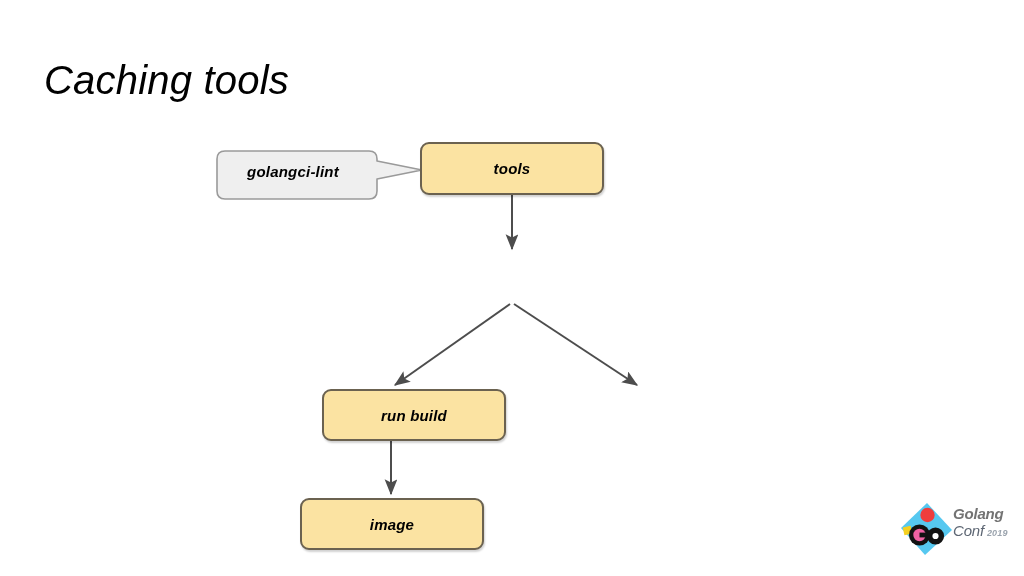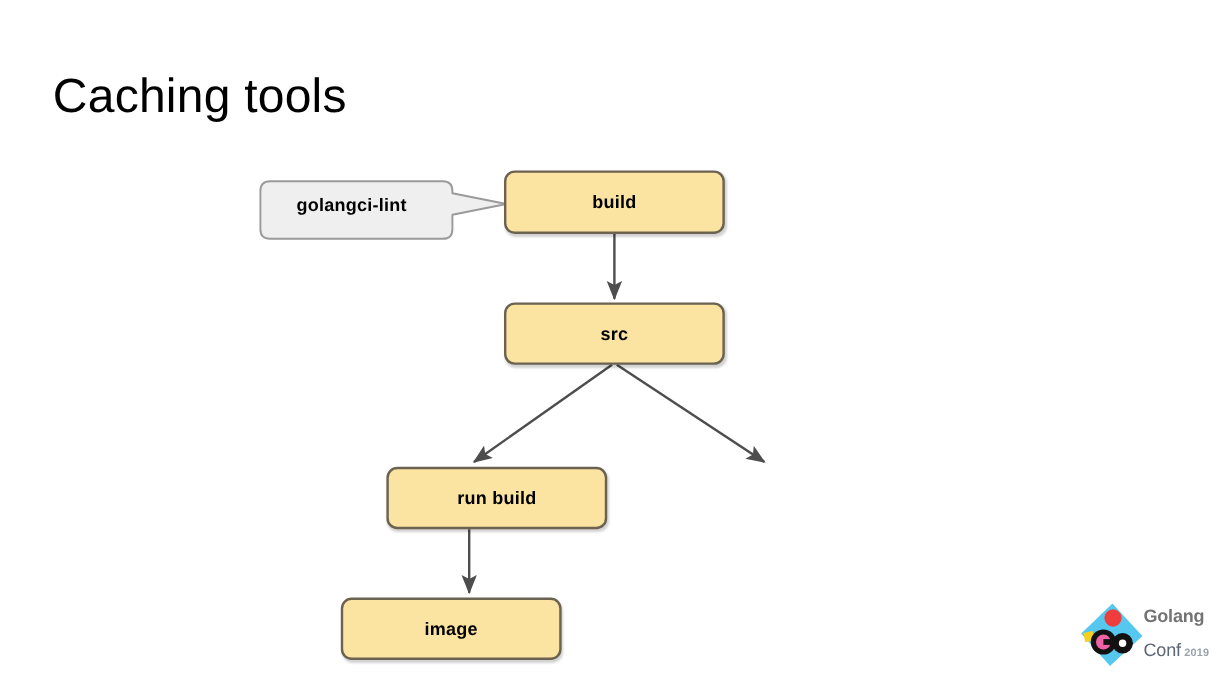--- a/index.html
+++ b/index.html
@@ -10,20 +10,21 @@
   }
   body {
     font-family: "Liberation Sans", sans-serif;
   }
   #slide {
     position: relative;
     width: 1024px;
     height: 576px;
     background: #ffffff;
     overflow: hidden;
+    font-style: italic;
   }
 
   
   #slide-title {
     position: absolute;
     left: 44px;
     top: 58px;
     font-size: 40px;
     font-weight: 400;
     color: #000000;
@@ -66,21 +67,21 @@
     box-shadow: 1px 2px 2px rgba(0,0,0,0.18);
   }
   .node-label {
     pointer-events: none;
   }
 
   #node-tools     { left: 420px; top: 142px; width: 184px; height: 53px; }
   #node-src       { left: 420px; top: 252px; width: 184px; height: 52px; }
   #node-run-build { left: 300px; top: 389px; width: 184px; height: 52px; margin-left: 22px; }
   #node-run-linter{ left: 546px; top: 389px; width: 184px; height: 52px; }
-  #node-image     { left: 284px; top: 498px; width: 184px; height: 52px; }
+  #node-image     { left: 300px; top: 498px; width: 184px; height: 52px; }
 
   
   #callout-golangci-lint {
     position: absolute;
     left: 217px;
     top: 151px;
     width: 163px;
     height: 41px;
   }
   #callout-golangci-lint .callout-label {
@@ -133,21 +134,21 @@
   }
   #logo-golang {
     font-size: 15px;
     font-weight: bold;
     color: #737373;
     letter-spacing: -0.2px;
     display: block;
   }
   #logo-conf-row {
     display: block;
-    margin-top: 14px;
+    margin-top: 2px;
     white-space: nowrap;
   }
   #logo-conf {
     font-size: 15px;
     font-weight: 400;
     color: #5d6673;
     letter-spacing: -0.2px;
   }
   #logo-year {
     font-size: 9px;
@@ -184,26 +185,23 @@
     </svg>
 
     <div id="callout-golangci-lint">
       <svg id="callout-shape" viewBox="0 0 210 50" xmlns="http://www.w3.org/2000/svg">
         <path d="M8,4 h144 q8,0 8,8 v2 l45,9 l-45,9 v12 q0,8 -8,8 h-144 q-8,0 -8,-8 v-32 q0,-8 8,-8 z" fill="#efefef" stroke="#9a9a9a" stroke-width="1.6" stroke-linejoin="round"></path>
       </svg>
       <span class="callout-label">golangci-lint</span>
     </div>
 
     <div class="node" id="node-tools">
-      <span class="node-label">build</span>
-    </div>
-
-    <div class="node" id="node-src">
-      <span class="node-label">src</span>
-    </div>
+      <span class="node-label">tools</span>
+    </div>
+
 
     <div class="node" id="node-run-build">
       <span class="node-label">run build</span>
     </div>
 
 
     <div class="node" id="node-image">
       <span class="node-label">image</span>
     </div>
 

